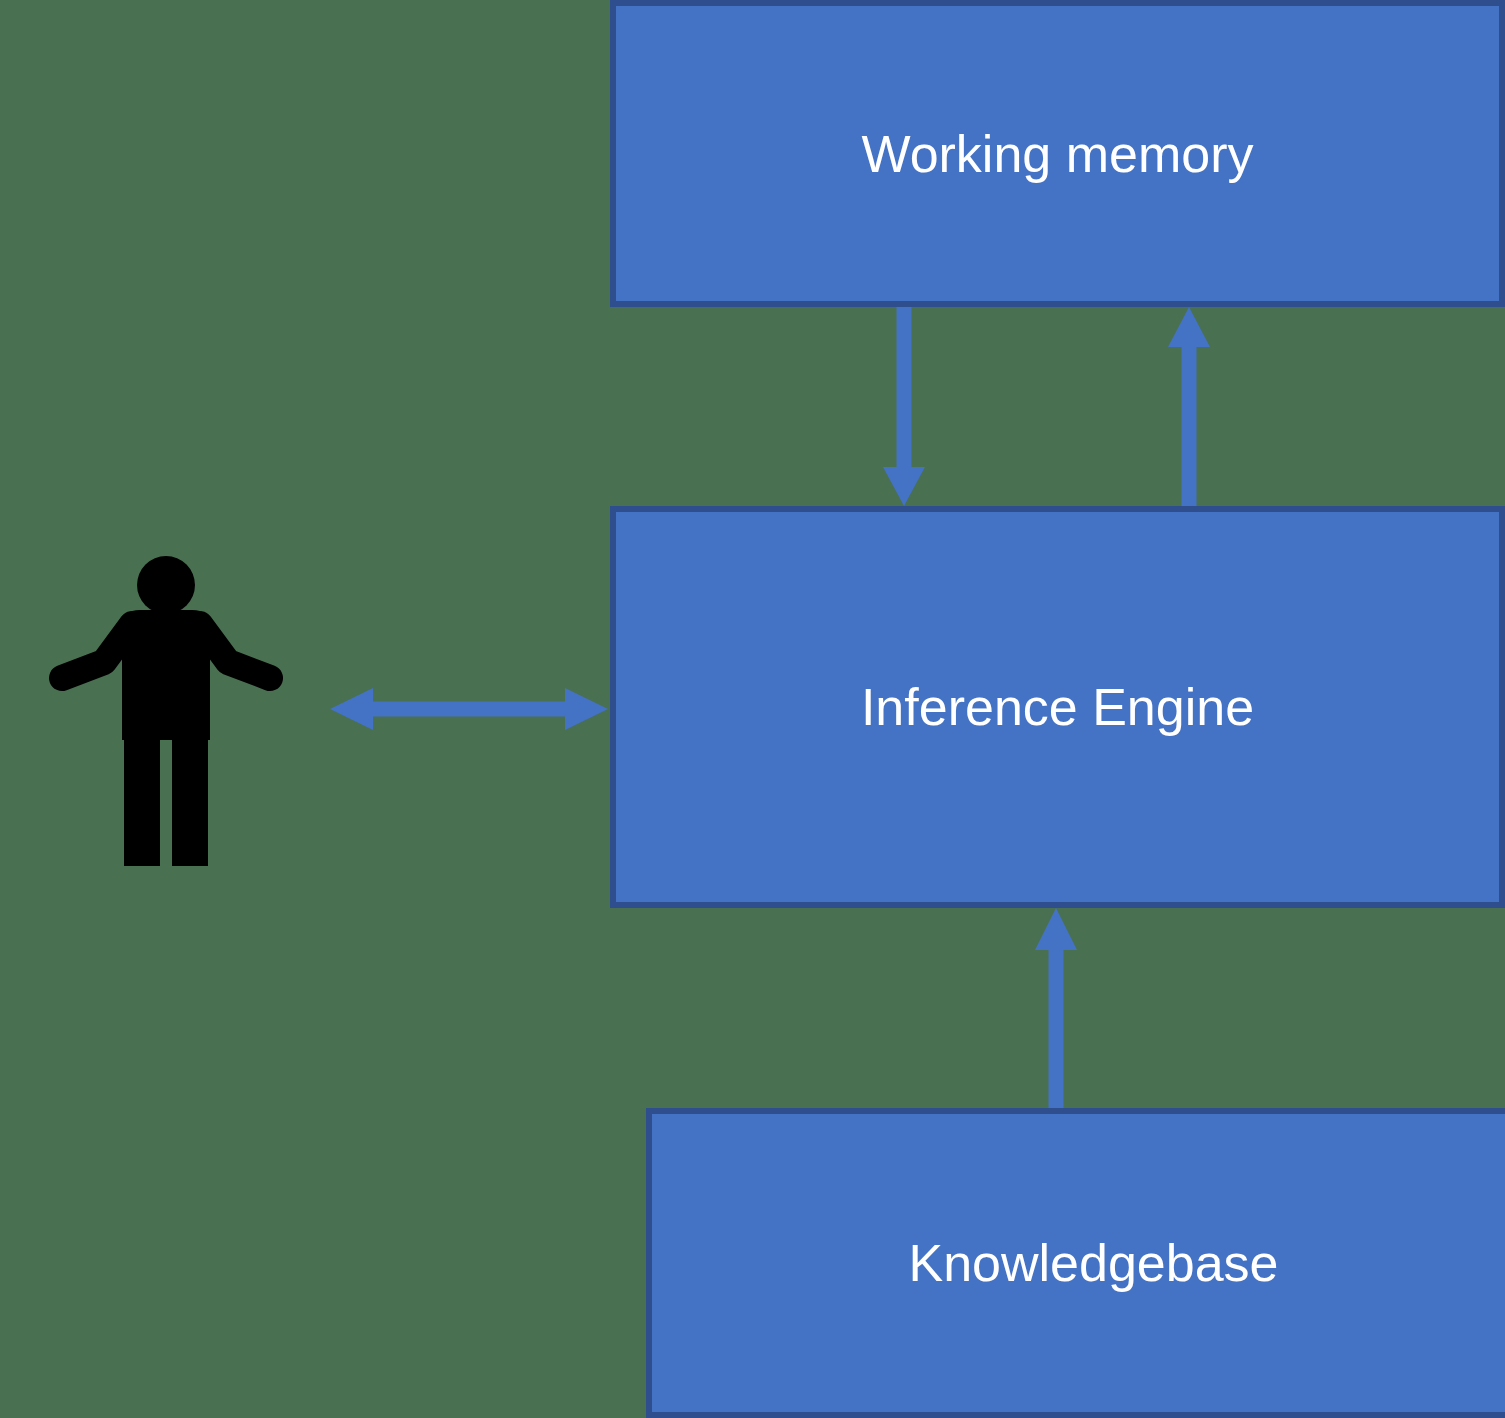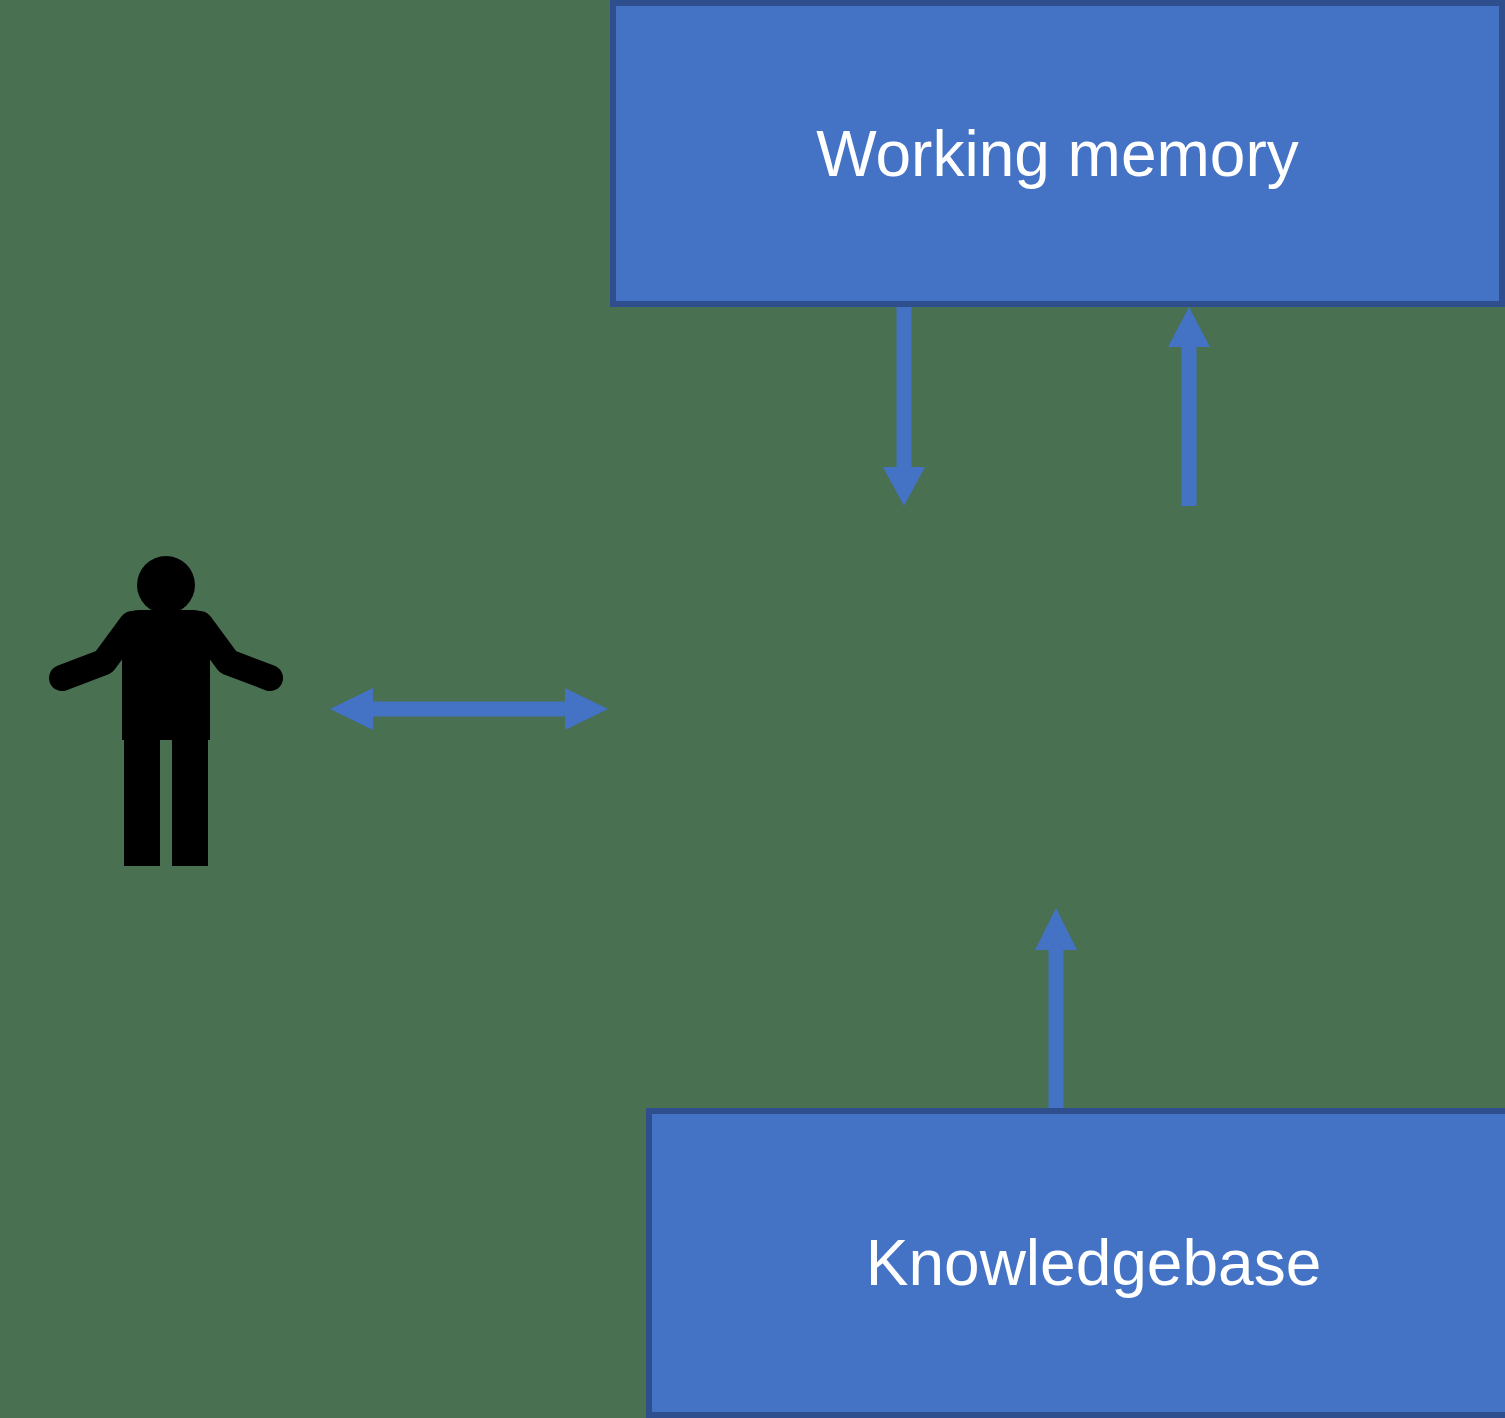--- a/index.html
+++ b/index.html
@@ -28,21 +28,21 @@
     left: 610px;
     width: 895px;
     background: var(--box-fill);
     border: 6px solid var(--box-border);
     display: flex;
     align-items: center;
     justify-content: center;
   }
   .box-label {
     color: var(--text);
-    font-size: 64px;
+    font-size: 52px;
     font-weight: 400;
     letter-spacing: 0px;
     white-space: nowrap;
   }
   .box-wm { top: 0;      height: 307px; }
   .box-ie { top: 506px;  height: 402px; }
   .box-kb { top: 1108px; height: 310px; margin-left: 36px; }
   .arrow { position: absolute; display: block; }
   .arrow polygon { fill: var(--arrow); }
   .arrow-wm-to-ie { left: 883px;  top: 307px; }
@@ -86,18 +86,21 @@
   </svg>
 
   <svg class="arrow arrow-user-ie" width="278" height="42" viewBox="0 0 278 42" xmlns="http://www.w3.org/2000/svg">
     <polygon points="0,21 43,0 43,13.5 235,13.5 235,0 278,21 235,42 235,28.5 43,28.5 43,42"></polygon>
   </svg>
 
   <div class="box box-wm">
     <span class="box-label">Working memory</span>
   </div>
 
+  <div class="box box-ie">
+    <span class="box-label">Inference Engine</span>
+  </div>
 
   <div class="box box-kb">
     <span class="box-label">Knowledgebase</span>
   </div>
 
 </div>
 
 </body></html>

